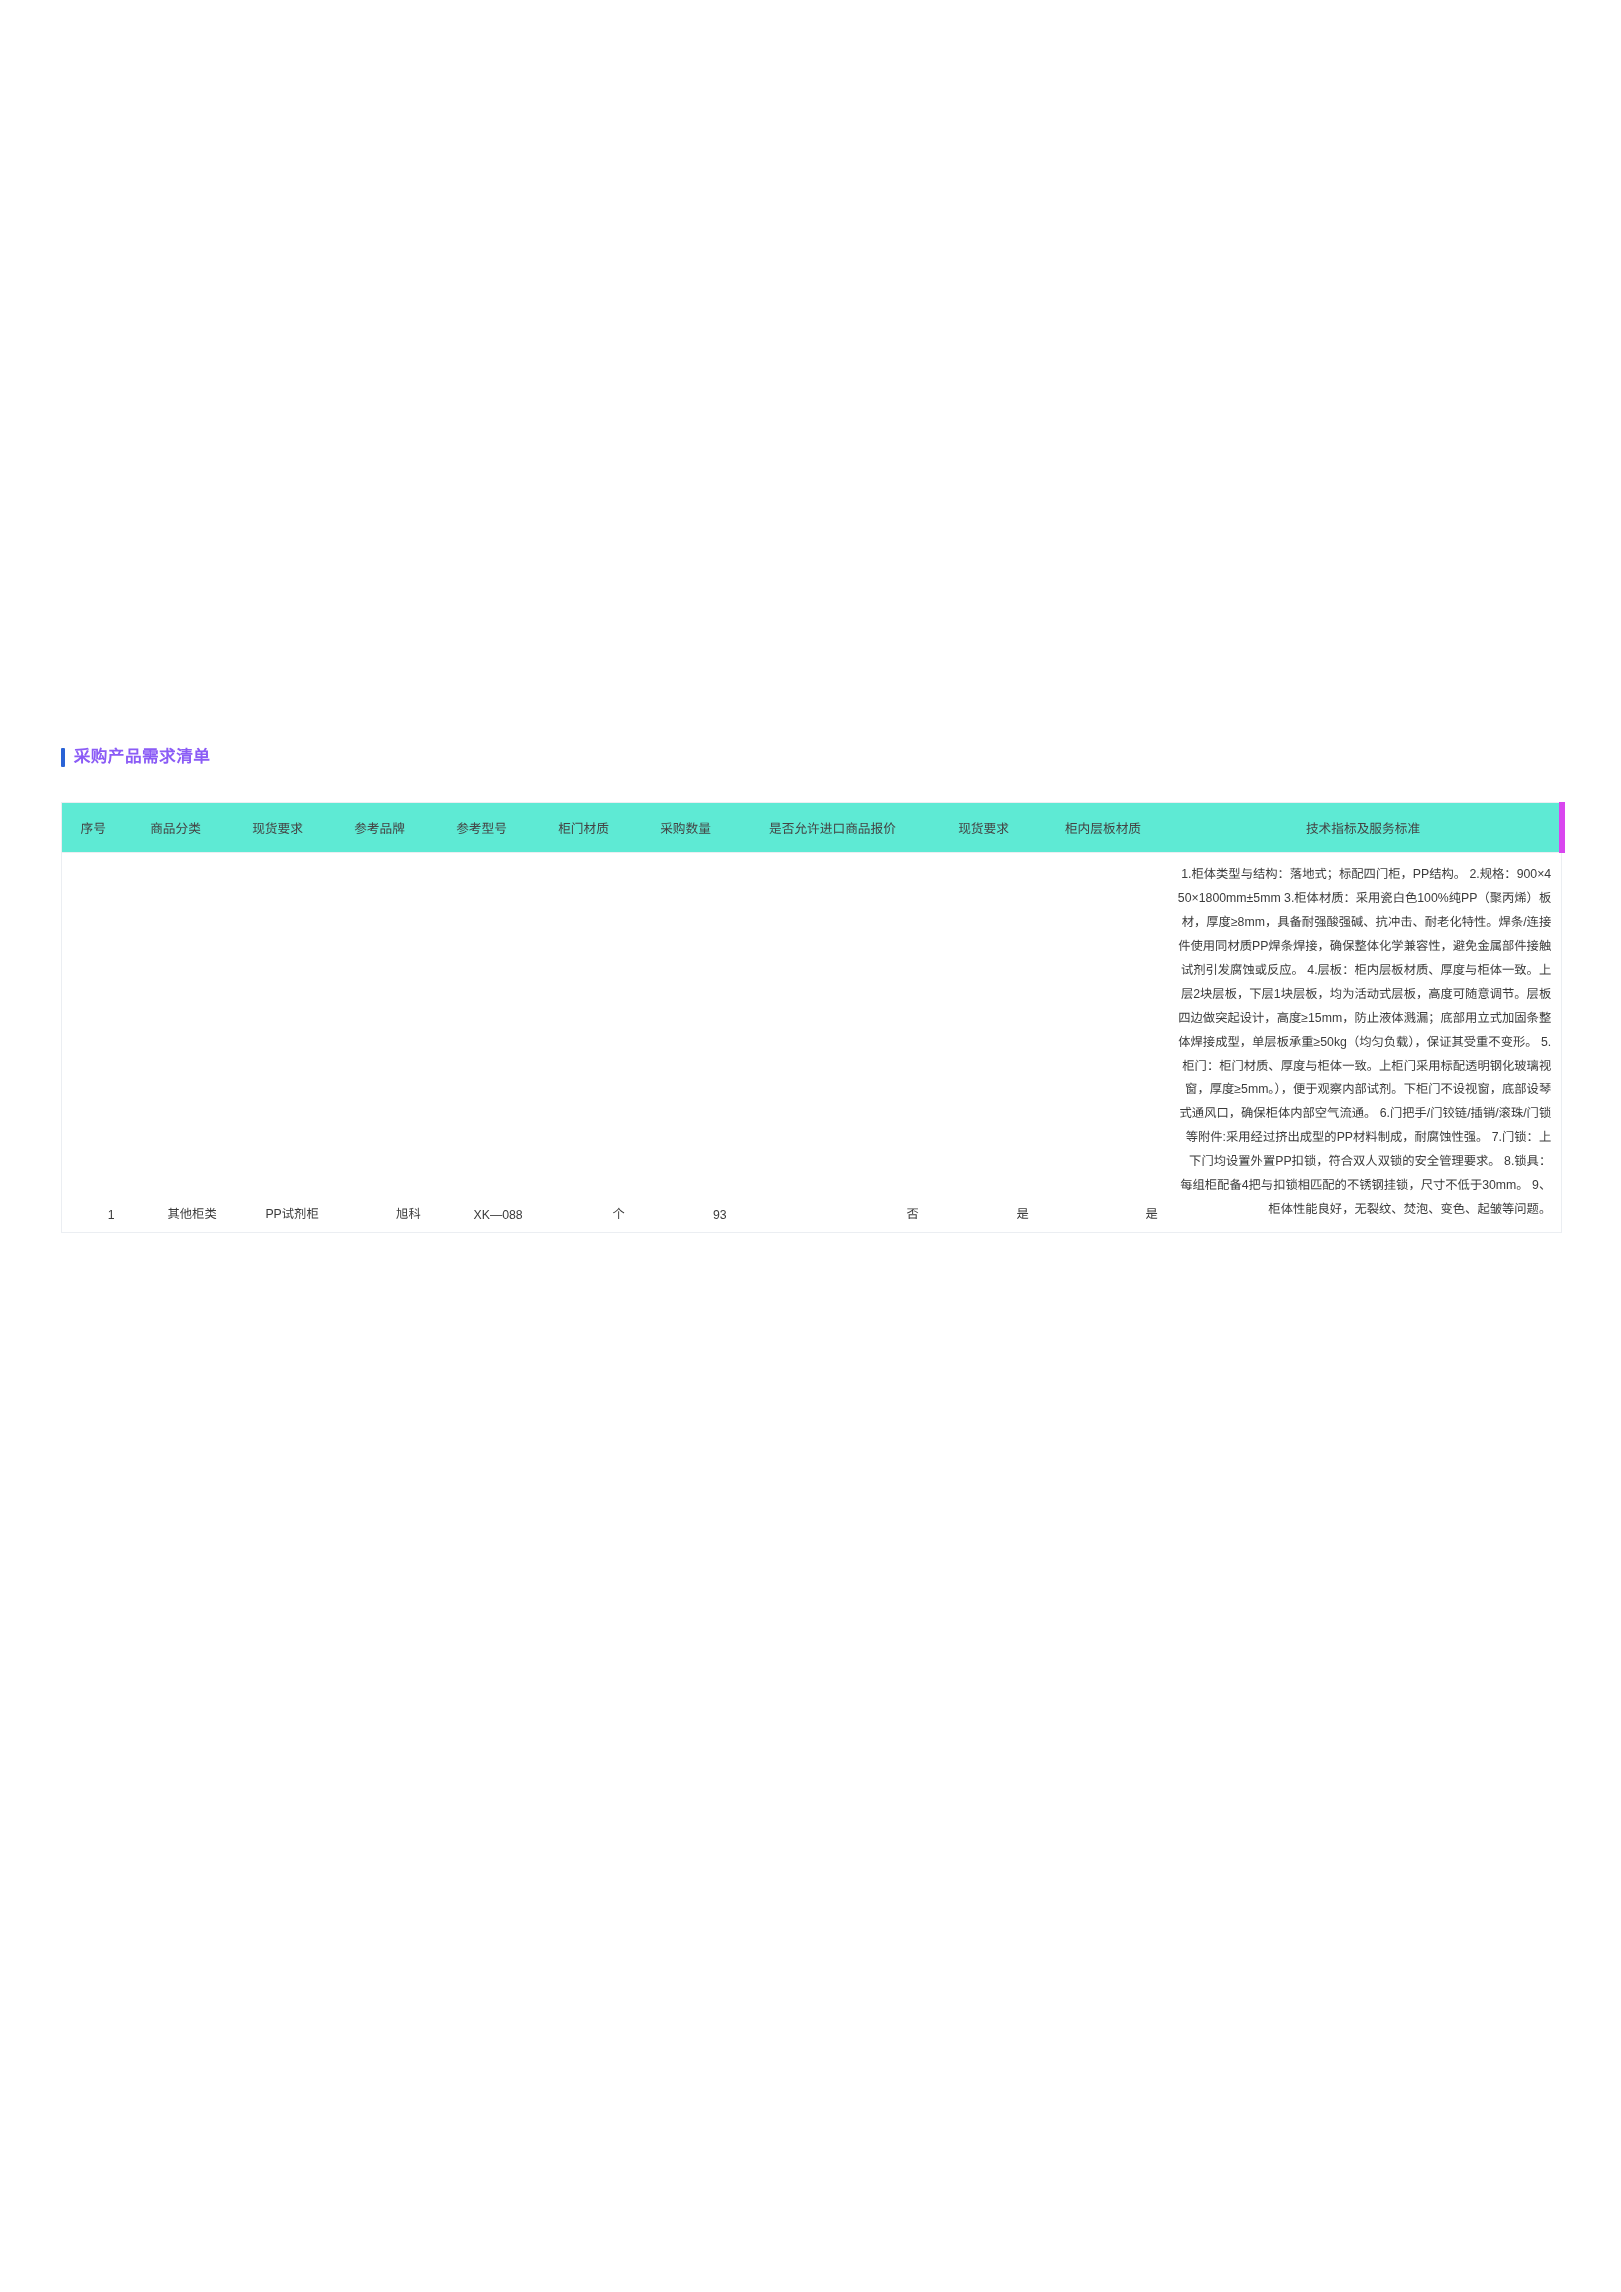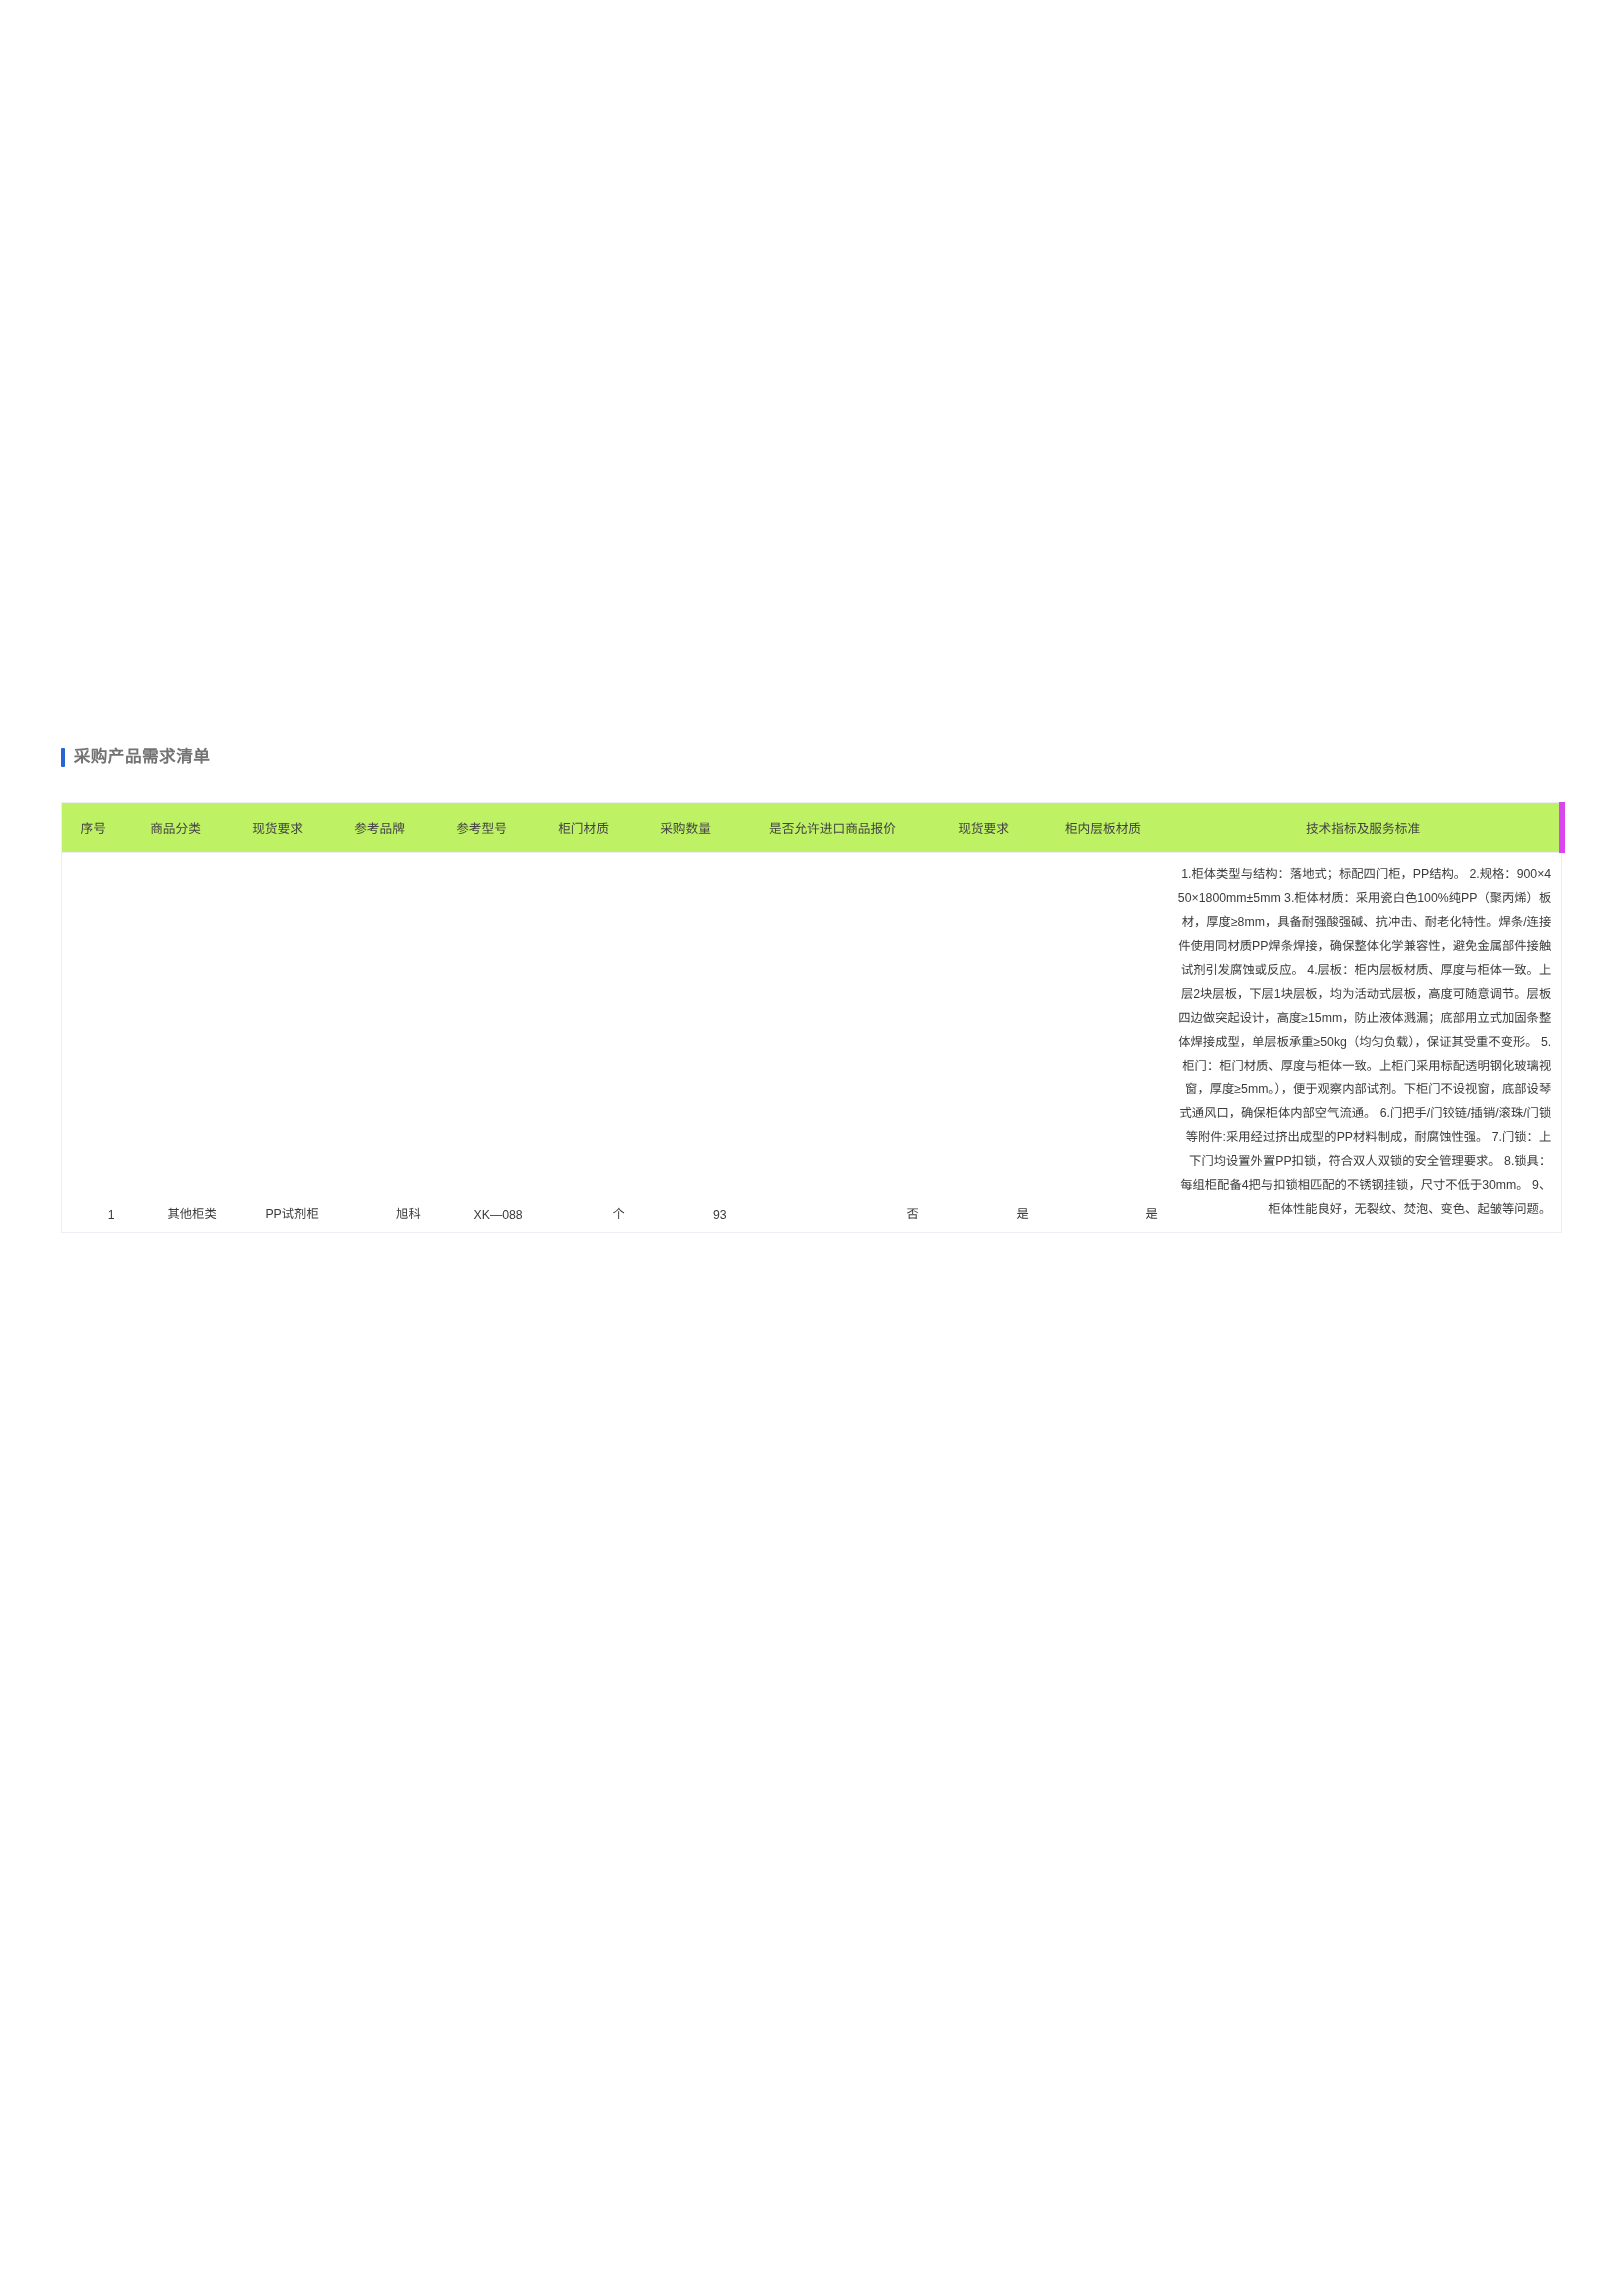--- a/index.html
+++ b/index.html
@@ -33,40 +33,40 @@
   }
   .title-bar {
     width: 3.9px;
     height: 18.6px;
     background: #2a63d6;
     border-radius: 1px;
   }
   .section-title {
     font-size: 16.7px;
     font-weight: bold;
-    color: #737373;
+    color: #8b5cf6;
     letter-spacing: 0.4px;
     line-height: 18.6px;
   }
 
   
   .table-wrap {
     position: absolute;
     left: 61px;
     top: 802px;
     width: 1500px;
   }
   table.req-table {
     width: 1500px;
     border-collapse: collapse;
     table-layout: fixed;
     font-size: 12.3px;
   }
   table.req-table th {
-    background: #bef264;
+    background: #5eead4;
     color: #444444;
     font-weight: normal;
     font-size: 12.7px;
     text-align: center;
     padding: 13.7px 5.9px;
     border: 1px solid #ebeef2;
     border-left: none;
     border-right: none;
     height: 21.6px;
     white-space: nowrap;

